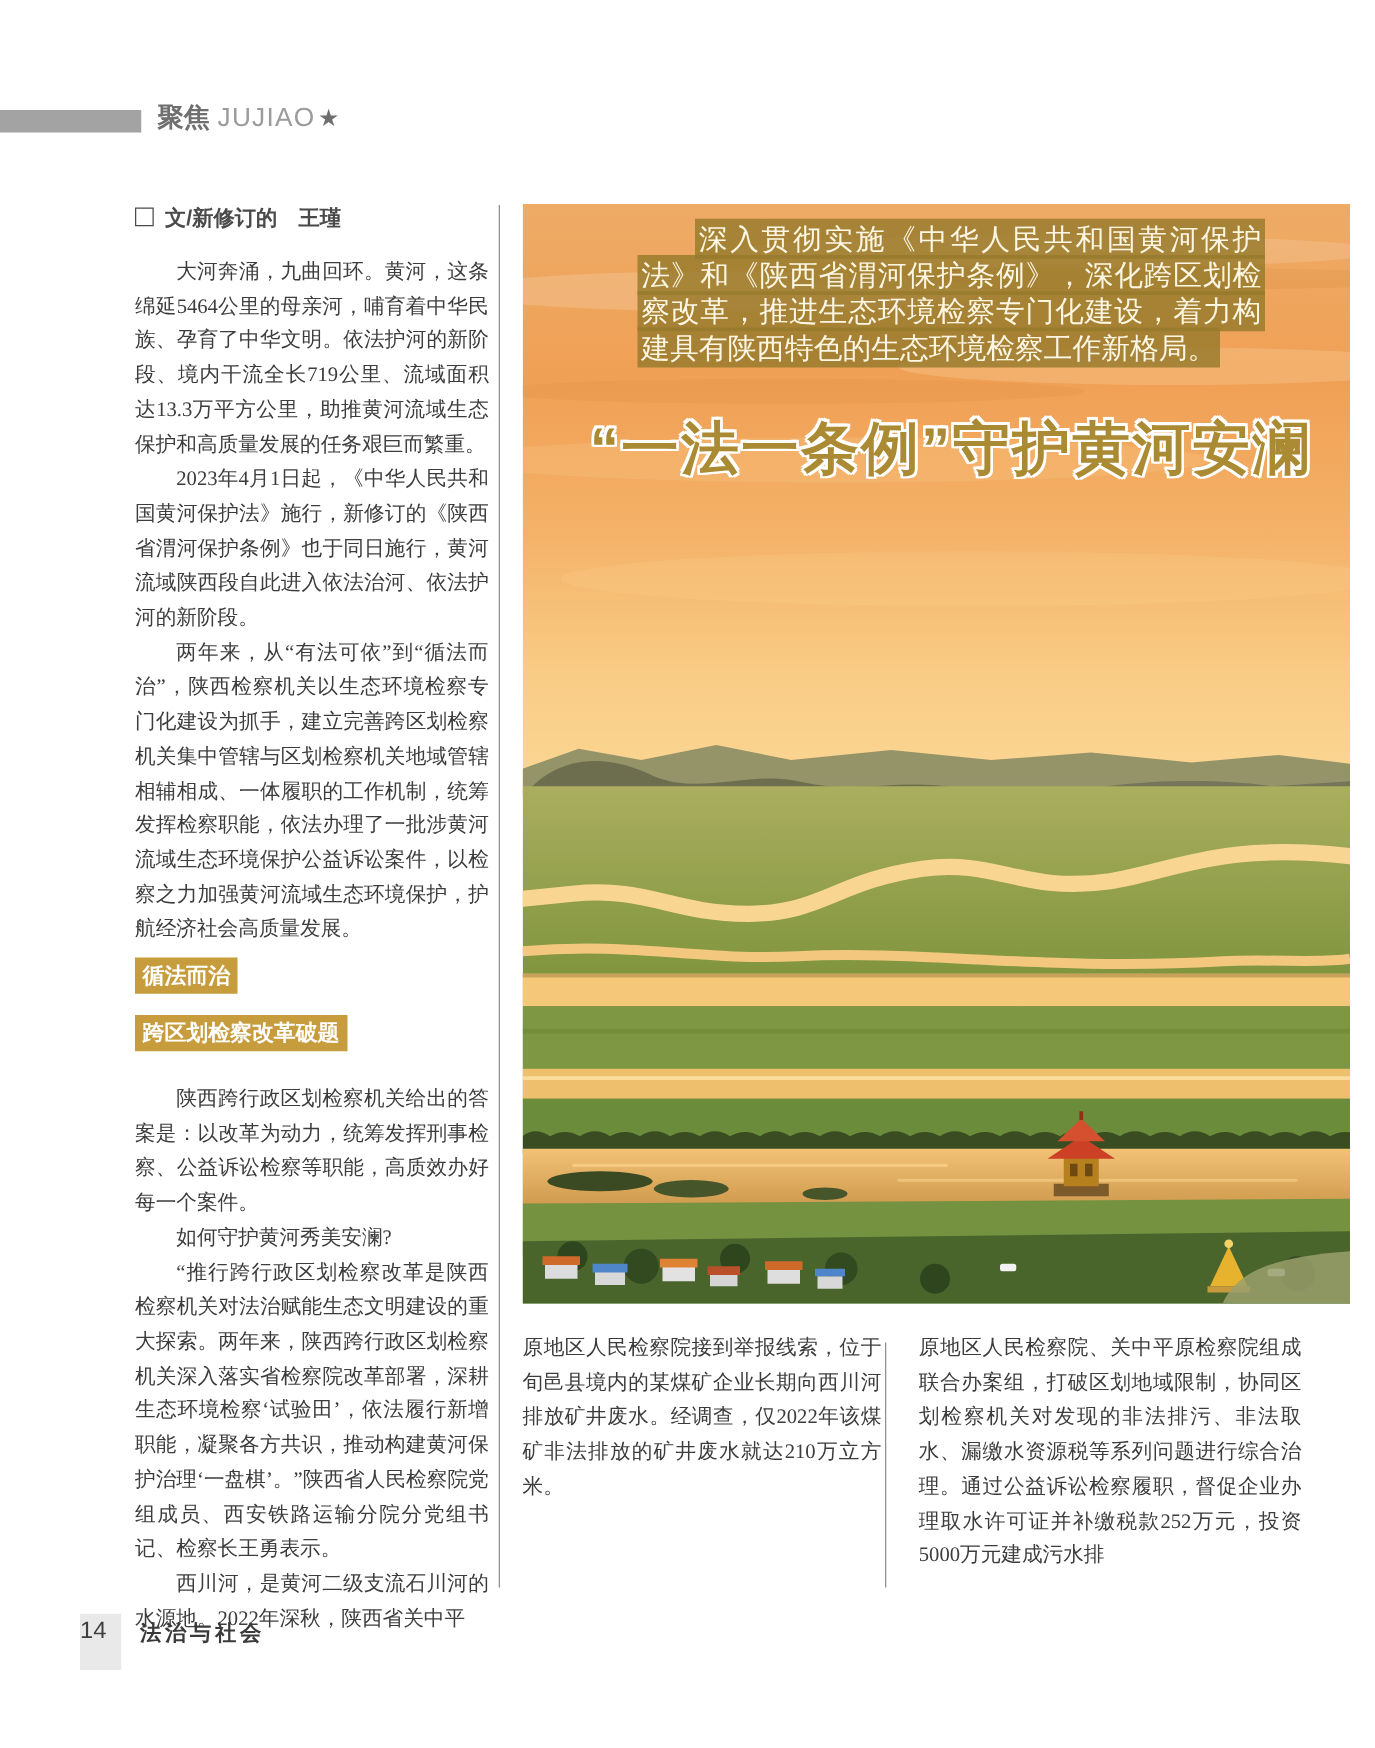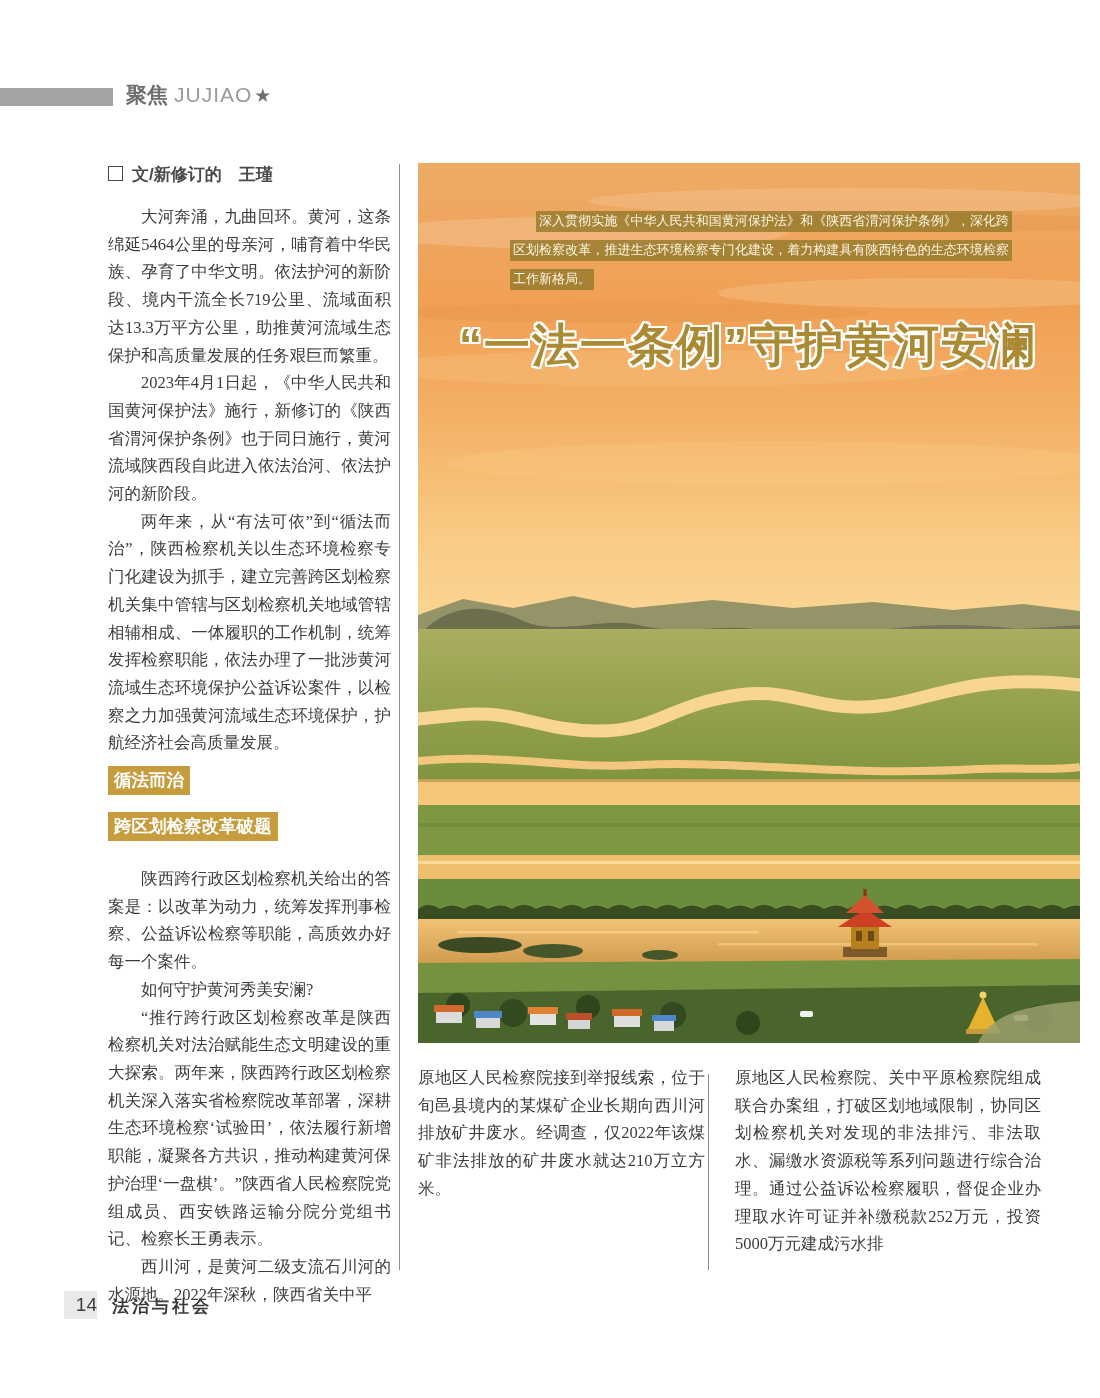--- a/index.html
+++ b/index.html
@@ -30,34 +30,34 @@
   .subhead{display:inline-block;background:#c79c3c;color:#ffffff;
     font-family:"Liberation Sans","DejaVu Sans",sans-serif;
     font-weight:bold;font-size:17.5px;line-height:23px;padding:3px 6px;margin-bottom:17px;text-indent:0;}
   
   .vrule{position:absolute;width:1px;background:#8f8f8f;}
   #vrule-left{left:399px;top:164px;height:1106px;}
   #vrule-mid{left:708px;top:1074px;height:196px;}
   
   #photo{position:absolute;left:418px;top:163px;width:662px;height:880px;overflow:hidden;}
   #photo svg{position:absolute;left:0;top:0;width:100%;height:100%;display:block;}
-  .photo-caption{position:absolute;left:92px;top:44px;width:502px;
-    font-family:Liberation Mono, monospace;
-    font-size:13px;line-height:29px;text-align:justify;text-indent:2em;margin:0;}
+  .photo-caption{position:absolute;left:92px;top:14px;width:502px;
+    font-family:Liberation Sans, sans-serif;
+    font-size:23px;line-height:29px;text-align:justify;text-indent:2em;margin:0;}
   .photo-caption span{background:rgba(150,122,44,0.82);color:#fdf6e2;
     padding:3px 3px;-webkit-box-decoration-break:clone;box-decoration-break:clone;}
-  .photo-title{position:absolute;left:30px;width:600px;top:152px;margin:0;text-align:center;
+  .photo-title{position:absolute;left:30px;width:600px;top:152px;margin:13px;text-align:center;
     font-family:"Liberation Sans","DejaVu Sans",sans-serif;
     font-size:46px;font-weight:900;letter-spacing:2px;color:#ab8a34;white-space:nowrap;
     -webkit-text-stroke:2.2px #ffffff;paint-order:stroke fill;
     text-shadow:-2px -2px 0 #fff,2px -2px 0 #fff,-2px 2px 0 #fff,2px 2px 0 #fff,0 -2px 0 #fff,0 2px 0 #fff,-2px 0 0 #fff,2px 0 0 #fff;}
   
-  .pgnum{position:absolute;left:64px;top:1291px;width:33px;height:28px;background:#e9e9e9;
+  .pgnum{position:absolute;left:64px;top:1291px;width:33px;height:45px;background:#e9e9e9;
     font-family:"Liberation Sans","DejaVu Sans",sans-serif;
-    font-size:19px;color:#3f3f3f;text-align:right;line-height:28px;}
+    font-size:19px;color:#3f3f3f;text-align:left;line-height:28px;}
   .mag-title{position:absolute;left:112px;top:1295px;
     font-family:"Liberation Sans","DejaVu Sans",sans-serif;
     font-size:17px;font-weight:bold;color:#3a3a3a;letter-spacing:3px;}
 </style>
 </head>
 <body>
 
 <div class="hdr-bar"></div>
 <div class="hdr-text"><span class="hdr-cn">聚焦</span><span class="hdr-en">JUJIAO</span><span class="hdr-star">★</span></div>
 

